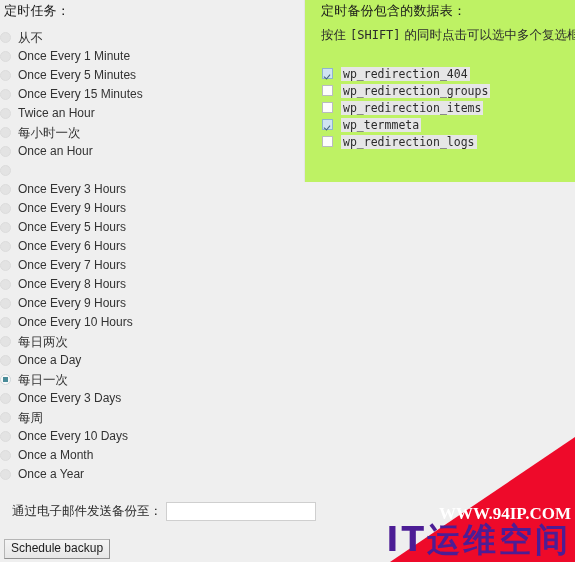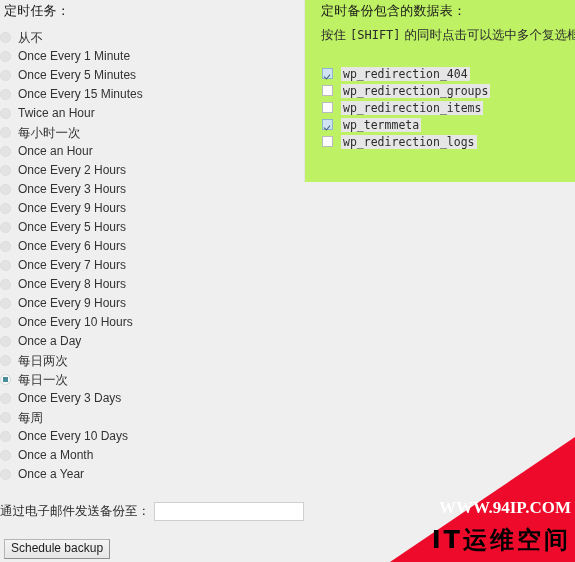--- a/index.html
+++ b/index.html
@@ -83,21 +83,21 @@
     white-space: nowrap;
   }
   .radio-label.cjk {
     font-family: "DejaVu Sans", sans-serif;
     font-size: 12.5px;
   }
 
   
   #email-row {
     position: absolute;
-    left: 0;
+    left: 12px;
     top: 502px;
     display: flex;
     align-items: center;
   }
   #email-label {
     font-family: "DejaVu Sans", sans-serif;
     font-size: 12.5px;
     color: #2b2b2b;
     white-space: nowrap;
   }
@@ -232,25 +232,25 @@
     font-family: "Liberation Serif", "DejaVu Serif", serif;
     font-weight: bold;
     font-size: 17px;
     color: #ffffff;
     letter-spacing: 0px;
     line-height: 19px;
   }
   #watermark-brand {
     font-family: "DejaVu Sans", sans-serif;
     font-weight: bold;
-    font-size: 24px;
-    color: #000000;
+    font-size: 33px;
+    color: #4c1d95;
     letter-spacing: 3px;
     line-height: 32px;
-    margin-top: 7px;
+    margin-top: 1px;
   }
 </style>
 </head>
 <body>
 
 <div id="left-column">
 
   <div id="schedule-heading" class="panel-heading">定时任务：</div>
 
   <ul id="schedule-radio-list">
@@ -277,21 +277,20 @@
       <li>
         <span class="radio-dot"></span>
         <span class="radio-label cjk">每小时一次</span>
       </li>
       <li>
         <span class="radio-dot"></span>
         <span class="radio-label">Once an Hour</span>
       </li>
       <li>
         <span class="radio-dot"></span>
-        <span class="radio-label">Once Every 2 Hours</span>
       </li>
       <li>
         <span class="radio-dot"></span>
         <span class="radio-label">Once Every 3 Hours</span>
       </li>
       <li>
         <span class="radio-dot"></span>
         <span class="radio-label">Once Every 9 Hours</span>
       </li>
       <li>
@@ -313,25 +312,25 @@
       <li>
         <span class="radio-dot"></span>
         <span class="radio-label">Once Every 9 Hours</span>
       </li>
       <li>
         <span class="radio-dot"></span>
         <span class="radio-label">Once Every 10 Hours</span>
       </li>
       <li>
         <span class="radio-dot"></span>
+        <span class="radio-label cjk">每日两次</span>
+      </li>
+      <li>
+        <span class="radio-dot"></span>
         <span class="radio-label">Once a Day</span>
-      </li>
-      <li>
-        <span class="radio-dot"></span>
-        <span class="radio-label cjk">每日两次</span>
       </li>
       <li>
         <span class="radio-dot checked"></span>
         <span class="radio-label cjk">每日一次</span>
       </li>
       <li>
         <span class="radio-dot"></span>
         <span class="radio-label">Once Every 3 Days</span>
       </li>
       <li>

